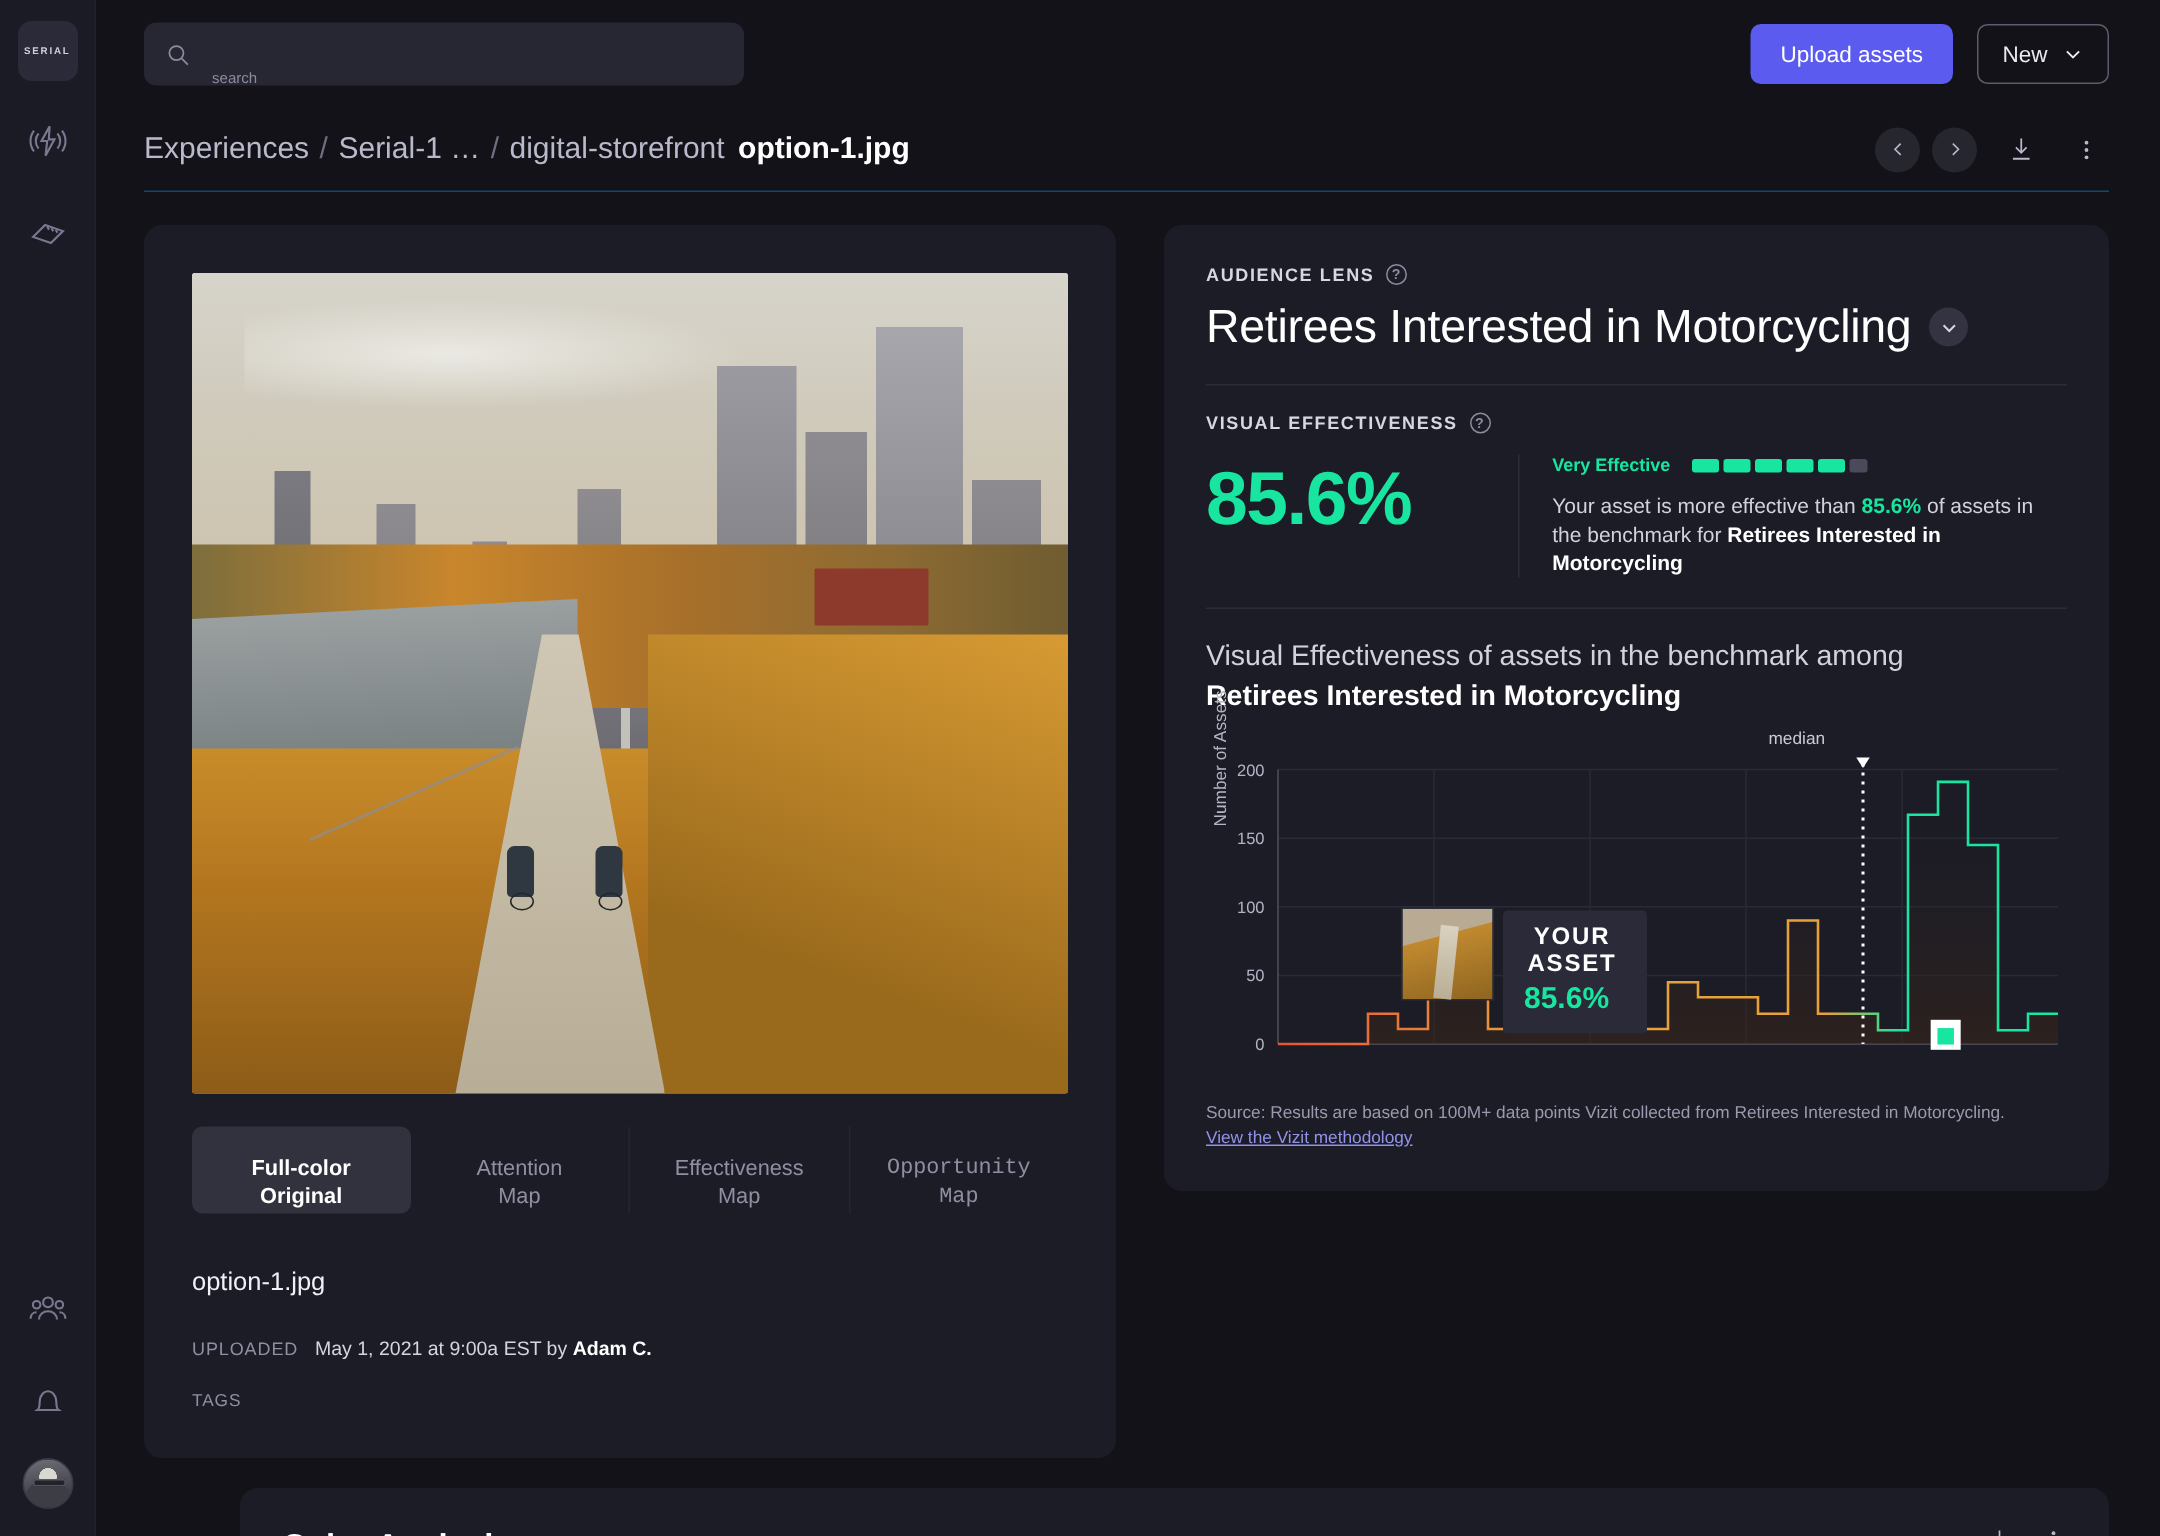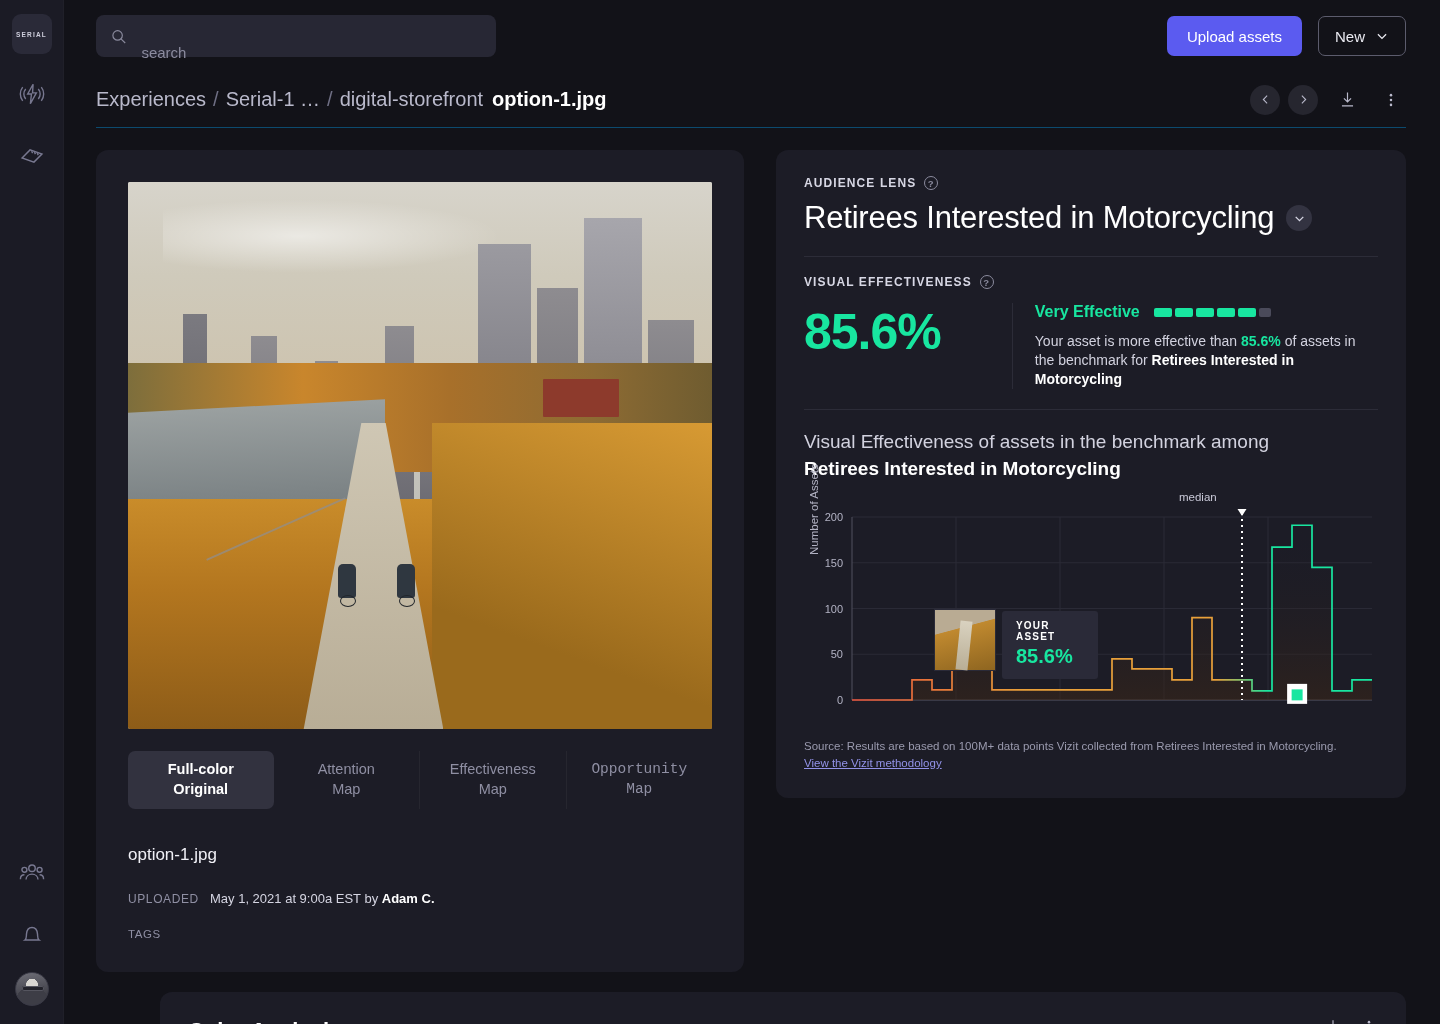--- a/index.html
+++ b/index.html
@@ -61,21 +61,21 @@
     height: 72px; display: flex; align-items: center;
     padding: 0 34px 0 32px; gap: 16px;
   }
   .search-box {
     width: 400px; height: 42px; border-radius: 8px;
     background: #272734; display: flex; align-items: center;
     padding: 0 14px; gap: 14px; cursor: text;
   }
   .search-box input {
     background: transparent; border: none; outline: none;
-    color: #cfcfdd; font-size: 15px; width: 100%;
+    color: #cfcfdd; font-size: 10px; width: 100%;
     font-family: "Liberation Sans", sans-serif;
     margin-top: 32px;
   }
   .search-box input::placeholder { color: #8b8b9e; }
   .topbar-spacer { flex: 1 1 auto; }
   .btn-primary {
     height: 40px; padding: 0 20px; border-radius: 7px;
     background: #5b5bf0; color: #fff; border: none;
     font-size: 15px; font-family: "Liberation Sans", sans-serif;
     cursor: pointer;
@@ -148,21 +148,21 @@
   .ph-cy { position:absolute; width:18px; height:34px; bottom:24%;
     background:#2f3740; border-radius:5px 5px 3px 3px; }
   .ph-cy::after{ content:""; position:absolute; left:2px; bottom:-9px; width:14px; height:10px;
     border:1.6px solid #22262b; border-radius:50%; }
   .ph-red { position:absolute; right:16%; top:36%; width:13%; height:7%;
     background:#8d3a2c; border-radius:1px; }
 
   .tabs { display: flex; margin-top: 22px; }
   .tab {
     flex: 1 1 0; height: 58px; display: flex; flex-direction: column;
-    align-items: center; justify-content: center; line-height: 1.35;
+    align-items: center; justify-content: flex-end; line-height: 1.35;
     font-size: 14.5px; color: #8f8fa3; cursor: pointer;
     border-right: 1px solid #26262f; text-align: center;
   }
   .tab:last-child { border-right: none; font-family: Liberation Mono, monospace; }
   .tab.active {
     background: #32323f; color: #ffffff; border-radius: 7px;
     border-right: none; font-weight: 600;
   }
   .fname { margin-top: 36px; font-size: 17px; color: #f0f0f6; }
   .metarow { margin-top: 26px; display: flex; align-items: center; font-size: 12.5px; }
@@ -194,21 +194,21 @@
     color: #d7d7e4; cursor: pointer; flex: 0 0 26px;
   }
   .divider { height: 1px; background: #2c2c38; margin: 20px 0 18px; }
   .ve-row { display: flex; margin-top: 14px; align-items: flex-start; }
   .ve-score {
     font-size: 50px; font-weight: 700; color: #18e6a0;
     width: 218px; letter-spacing: -1px; line-height: 1.18;
   }
   .ve-right { border-left: 1px solid #2c2c38; padding-left: 22px; flex: 1 1 auto; }
   .ve-label-row { display: flex; align-items: center; gap: 14px; }
-  .ve-label { font-size: 16px; font-weight: 700; color: #18e6a0; }
+  .ve-label { font-size: 12px; font-weight: 700; color: #18e6a0; }
   .pips { display: flex; gap: 3px; }
   .pip { width: 18px; height: 9px; border-radius: 2px; background: #18e6a0; }
   .pip.off { background: #4a4a5a; width: 12px; }
   .ve-desc { margin-top: 11px; font-size: 14px; line-height: 1.35; color: #d2d2df; max-width: 360px; }
   .ve-desc b { color: #ffffff; }
   .ve-desc .g { color: #18e6a0; font-weight: 700; }
 
   .bench-title { font-size: 19px; color: #d2d2df; line-height: 1.45; }
   .bench-title b { color: #ffffff; }
 
@@ -220,21 +220,21 @@
     font-size: 11.5px; color: #b3b3c4; white-space: nowrap;
   }
   .srcnote { margin-top: 14px; font-size: 11.5px; color: #9a9aae; line-height: 1.5; }
   .srclink { color: #9292e8; text-decoration: underline; cursor: pointer; display: inline-block; }
 
   .tooltip {
     position: absolute; left: 198px; top: 112px;
     background: #2a2a38; border-radius: 3px; padding: 9px 18px 11px 14px;
     width: 96px;
   }
-  .tt-label { font-size: 10px; font-weight: 700; letter-spacing: 1.2px; color: #ffffff; }
+  .tt-label { font-size: 16px; font-weight: 700; letter-spacing: 1.2px; color: #ffffff; text-align: center; }
   .tt-val { font-size: 20px; font-weight: 700; color: #18e6a0; margin-top: 3px; }
   .tt-thumb {
     position: absolute; left: 130px; top: 110px; width: 62px; height: 62px;
     background: linear-gradient(165deg,#b9ab93 0 32%, #c0892f 33%, #8e6520 100%);
     border: 1px solid #2a2a38;
   }
   .tt-thumb::after {
     content:""; position:absolute; left:38%; top:18%; width:20%; height:82%;
     background: linear-gradient(180deg,#d9d2c0,#b9ae95); transform: rotate(6deg);
   }

